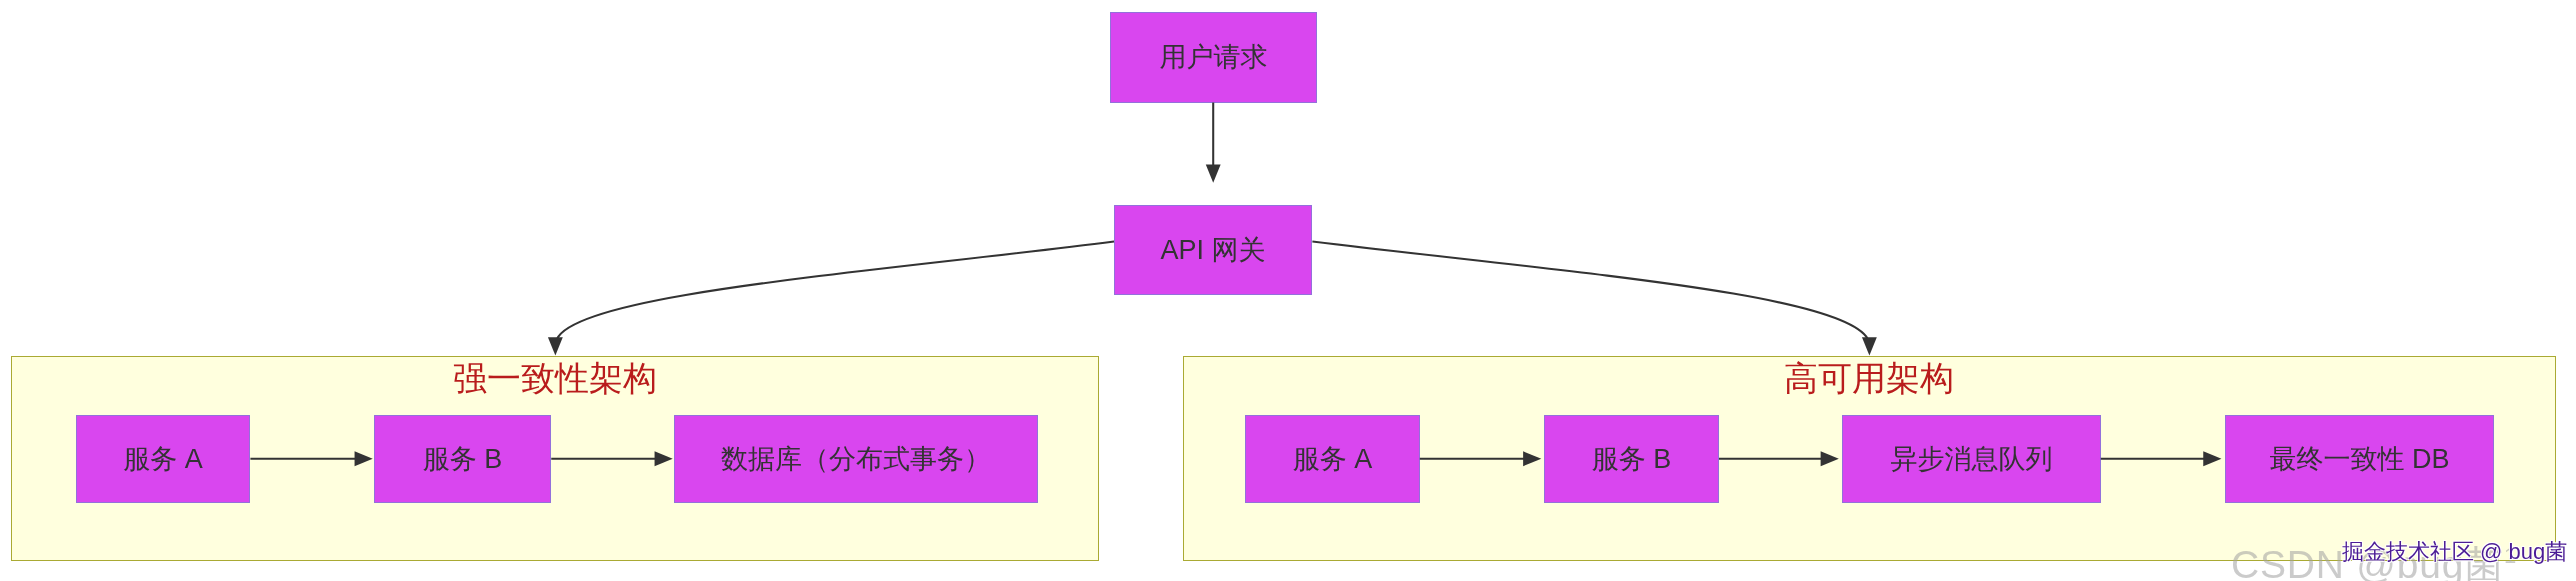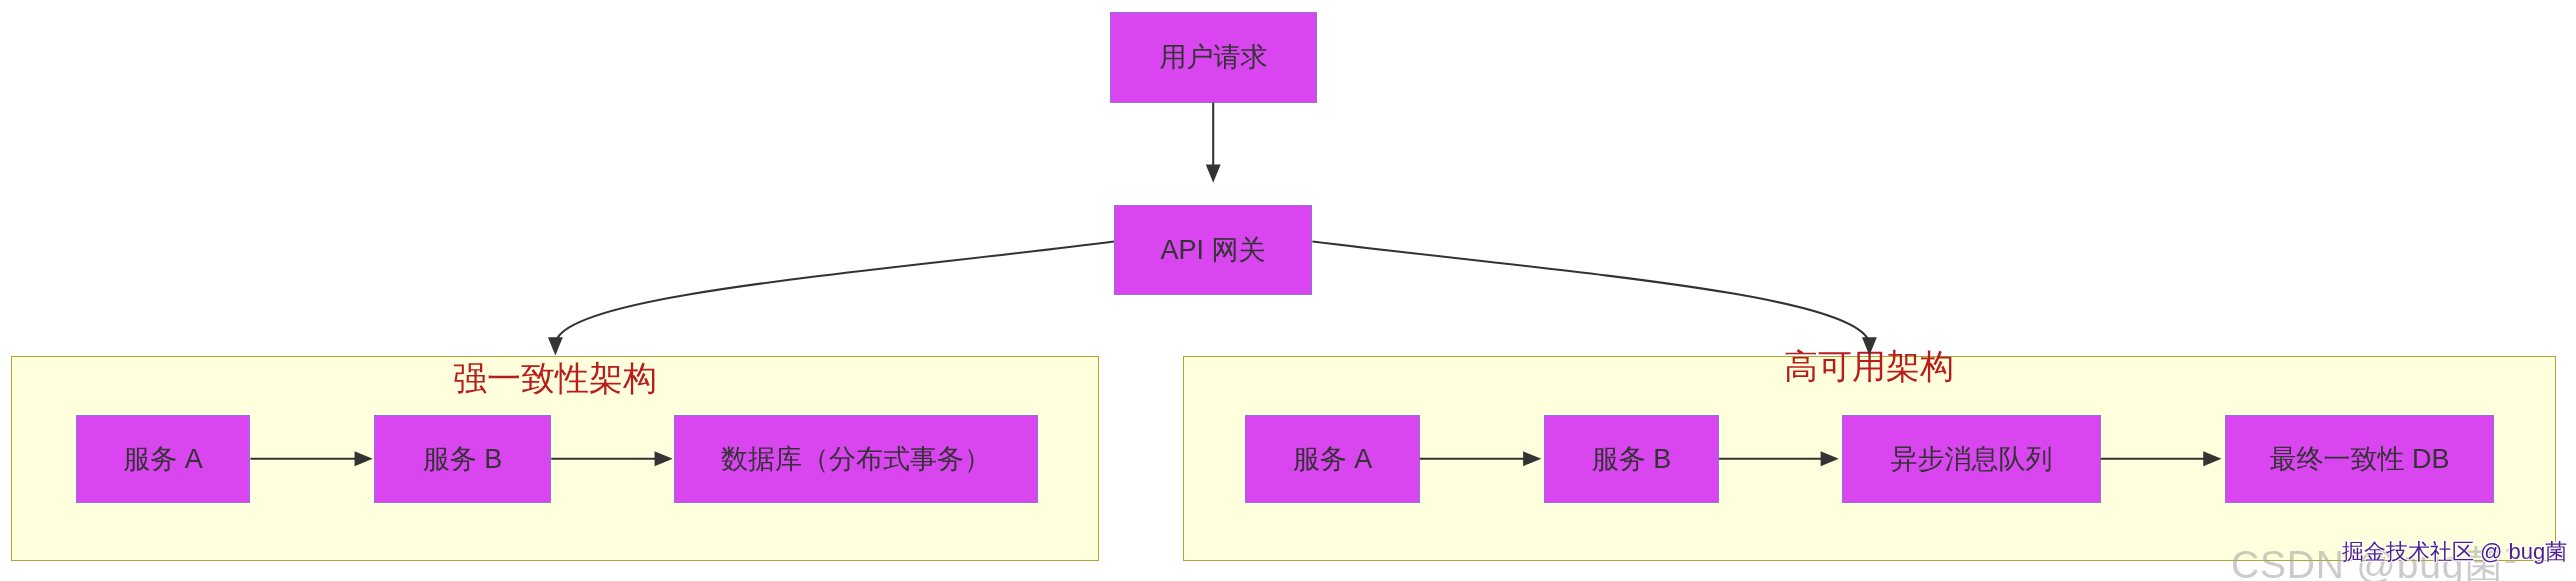--- a/index.html
+++ b/index.html
@@ -100,21 +100,21 @@
       <polygon points="1843,546 1843,564 1865,555"></polygon>
       <polygon points="2203,546 2203,564 2225,555"></polygon>
       <polygon points="2666,546 2666,564 2688,555"></polygon>
     </g>
   </svg>
 
   <div class="cluster" style="left:10.7px; top:356px; width:1088px; height:205px;"></div>
   <div class="cluster-title" style="left:555px; top:362px;">强一致性架构</div>
 
   <div class="cluster" style="left:1183px; top:356px; width:1373px; height:205px;"></div>
-  <div class="cluster-title" style="left:1869px; top:350px;">高可用架构</div>
+  <div class="cluster-title" style="left:1869px; top:362px;">高可用架构</div>
 
   <div class="node" style="left:1110px; top:11.6px; width:207px; height:91px;">用户请求</div>
   <div class="node" style="left:1114px; top:184px; width:198px; height:90px;margin-top:21px;">API 网关</div>
 
   <div class="node" style="left:76px; top:415px; width:174px; height:88px;">服务 A</div>
   <div class="node" style="left:374px; top:415px; width:177px; height:88px;">服务 B</div>
   <div class="node" style="left:674px; top:415px; width:364px; height:88px;">数据库（分布式事务）</div>
 
   <div class="node" style="left:1245px; top:415px; width:175px; height:88px;">服务 A</div>
   <div class="node" style="left:1544px; top:415px; width:175px; height:88px;">服务 B</div>

